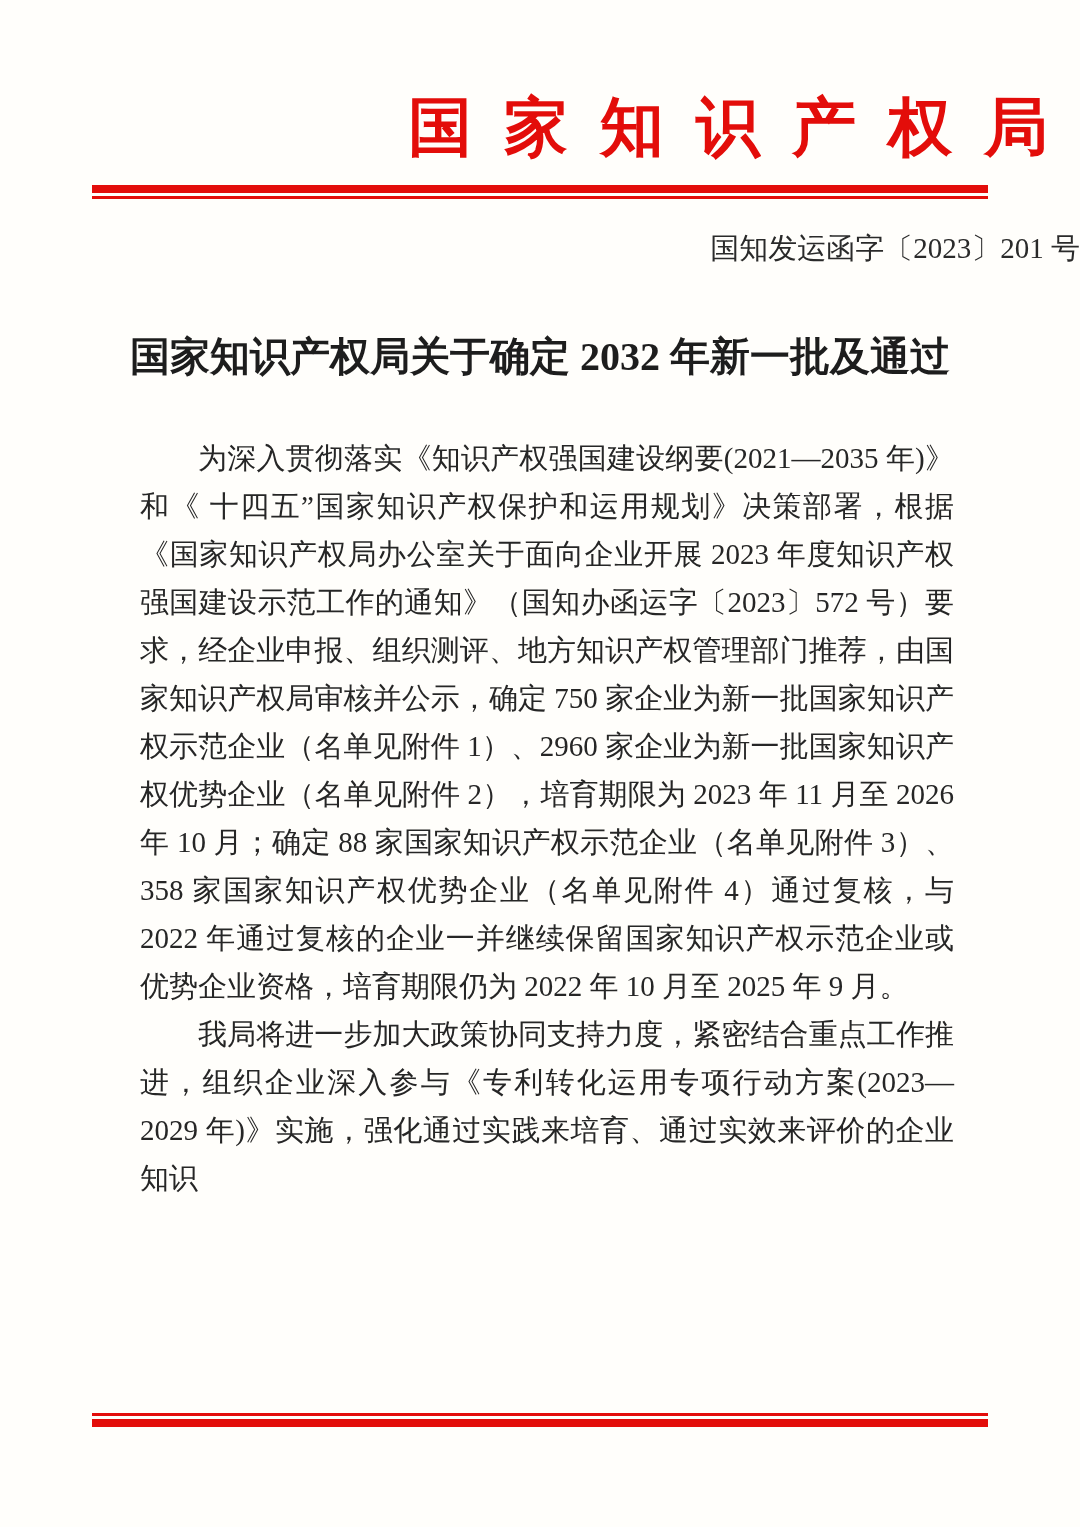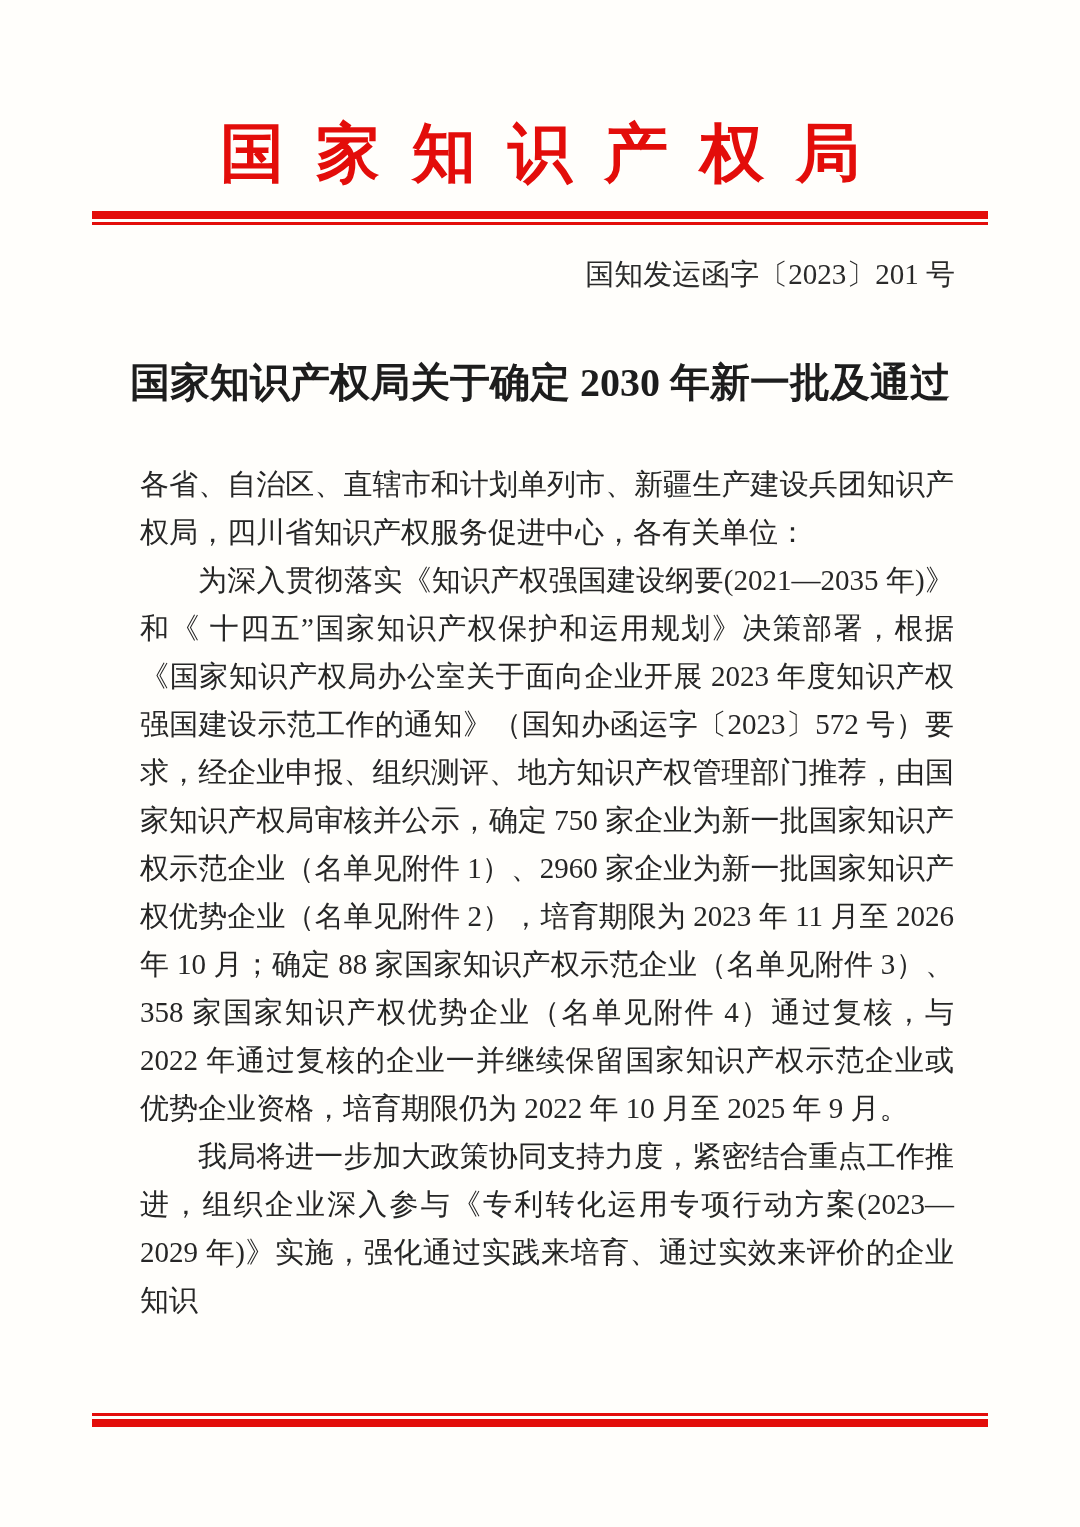--- a/index.html
+++ b/index.html
@@ -15,22 +15,22 @@
   }
   .page {
     position: relative;
     width: 1080px;
     height: 1527px;
     background: var(--paper);
     overflow: hidden;
   }
   
   .agency {
-    padding-top: 119px;
-    text-align: center;
+    padding-top: 93px;
+    text-align: right;
     font-size: 64px;
     font-weight: 700;
     color: var(--red);
     letter-spacing: 32px;
     text-indent: 32px; 
     line-height: 1.1;
     white-space: nowrap;
   }
   
   .rule {
@@ -43,21 +43,20 @@
   .rule .bar-thin  { height: 3px; background: var(--red); }
   .rule-bottom {
     position: absolute;
     top: 1413px;
     left: 92px;
     margin-left: 0;
   }
   
   .doc-no {
     margin-top: 32px;
-    padding-right: 125px;
     text-align: right;
     font-size: 29px;
     line-height: 1.2;
     color: #2a2a2a;
   }
   
   .title {
     margin-top: 60px;
     text-align: center;
     font-size: 40px;
@@ -88,25 +87,24 @@
 
   <div class="rule rule-top">
     <div class="bar-thick"></div>
     <div class="bar-gap"></div>
     <div class="bar-thin"></div>
   </div>
 
   <div class="doc-no">国知发运函字〔2023〕201 号</div>
 
   <div class="title">
-    <div>国家知识产权局关于确定 2030 年新一批及通过</div>
+    <div>国家知识产权局关于确定 2032 年新一批及通过</div>
   </div>
 
   <div class="body-text">
-    <p>各省、自治区、直辖市和计划单列市、新疆生产建设兵团知识产权局，四川省知识产权服务促进中心，各有关单位：</p>
     <p class="indent">为深入贯彻落实《知识产权强国建设纲要(2021—2035 年)》和《 十四五”国家知识产权保护和运用规划》决策部署，根据《国家知识产权局办公室关于面向企业开展 2023 年度知识产权强国建设示范工作的通知》（国知办函运字〔2023〕572 号）要求，经企业申报、组织测评、地方知识产权管理部门推荐，由国家知识产权局审核并公示，确定 750 家企业为新一批国家知识产权示范企业（名单见附件 1）、2960 家企业为新一批国家知识产权优势企业（名单见附件 2），培育期限为 2023 年 11 月至 2026 年 10 月；确定 88 家国家知识产权示范企业（名单见附件 3）、358 家国家知识产权优势企业（名单见附件 4）通过复核，与 2022 年通过复核的企业一并继续保留国家知识产权示范企业或优势企业资格，培育期限仍为 2022 年 10 月至 2025 年 9 月。</p>
     <p class="indent">我局将进一步加大政策协同支持力度，紧密结合重点工作推进，组织企业深入参与《专利转化运用专项行动方案(2023—2029 年)》实施，强化通过实践来培育、通过实效来评价的企业知识</p>
   </div>
 
   <div class="rule rule-bottom">
     <div class="bar-thin"></div>
     <div class="bar-gap"></div>
     <div class="bar-thick"></div>
   </div>
 

